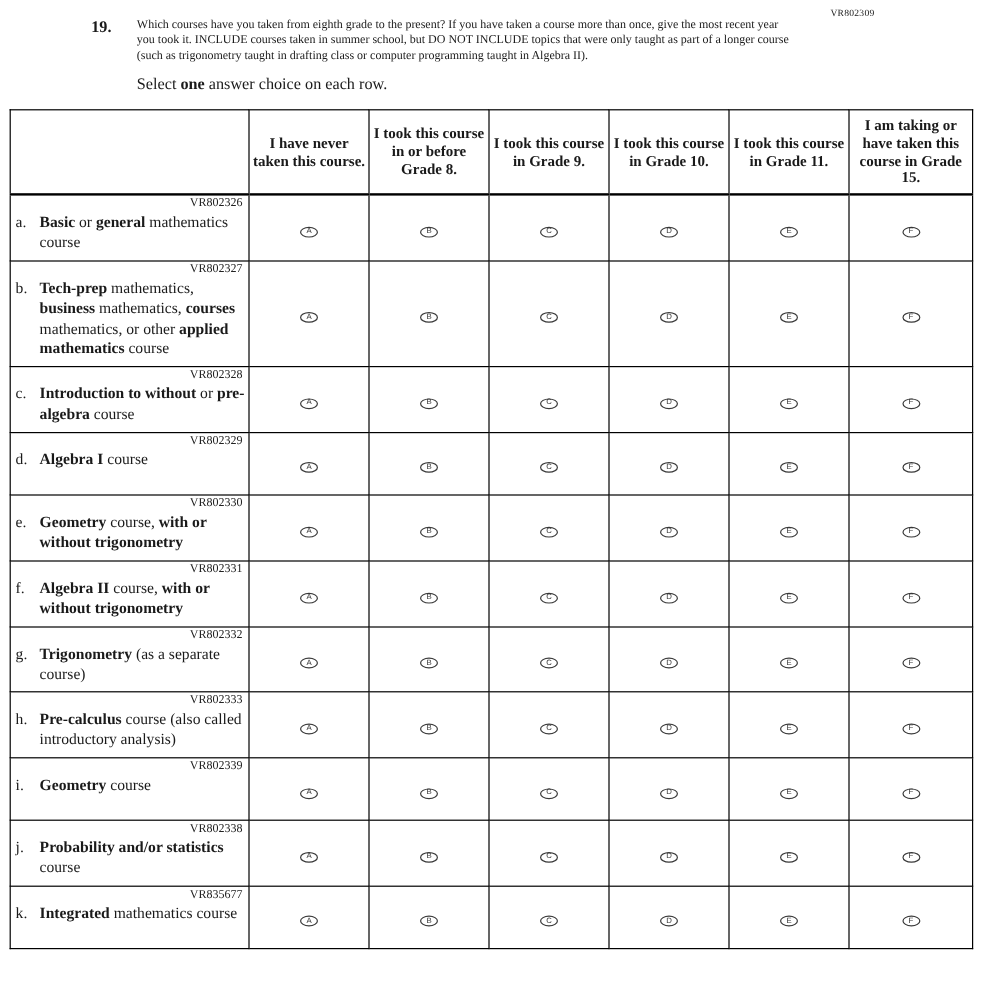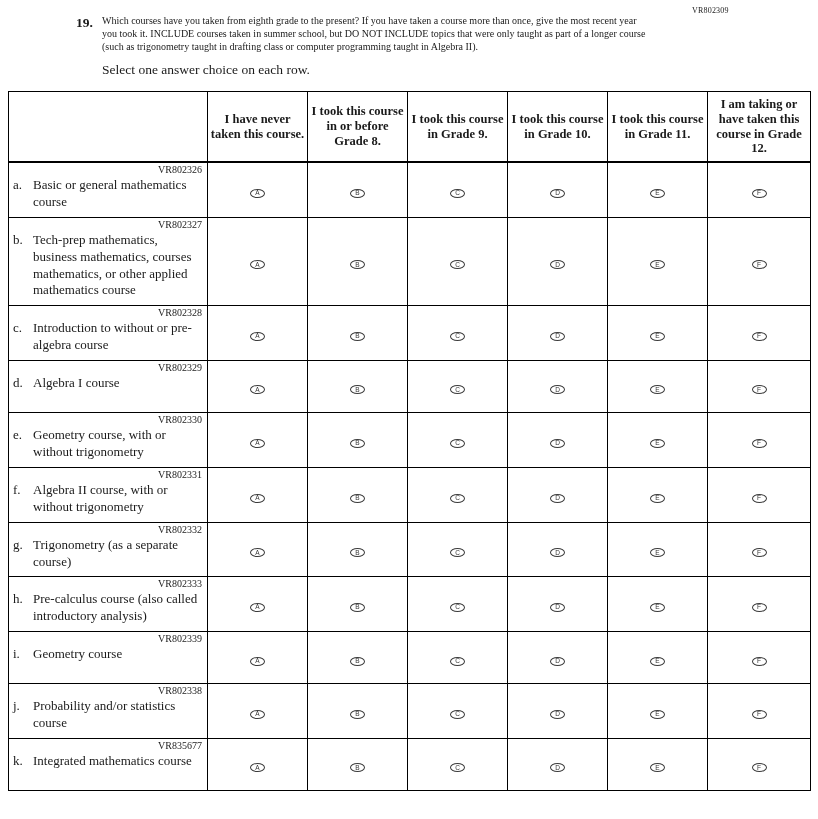--- a/index.html
+++ b/index.html
@@ -16,38 +16,39 @@
   .form-code-top {
     position: absolute;
     left: 692px;
     top: 6px;
     font-size: 8px;
     letter-spacing: 0.2px;
   }
   .question {
     display: flex;
     margin: 14px 60px 0 76px;
+    gap: 12px;
   }
   .qnum {
     font-weight: bold;
     width: 26px;
     flex-shrink: 0;
     font-size: 13.5px;
     line-height: 1.3;
   }
   .qbody {
     font-size: 10px;
     line-height: 1.3;
     max-width: 545px;
   }
   .select-line {
     margin-top: 9px;
     font-size: 13.5px;
   }
-  .bold { font-weight: normal; }
+  .bold { font-weight: bold; }
 
   table.qtable {
     border-collapse: collapse;
     table-layout: fixed;
     width: 802px;
     margin: 13px 0 0 8px;
     border: 1.5px solid #000;
   }
   .qtable th, .qtable td {
     border: 1px solid #000;
@@ -134,21 +135,21 @@
     <col style="width:103px">
   </colgroup>
   <thead>
     <tr id="header-row">
       <th></th>
     <th>I have never taken this course.</th>
         <th>I took this course in or before Grade 8.</th>
         <th>I took this course in Grade 9.</th>
         <th>I took this course in Grade 10.</th>
         <th>I took this course in Grade 11.</th>
-        <th>I am taking or have taken this course in Grade 12.</th>
+        <th>I am taking or have taken this course in Grade 15.</th>
       </tr>
   </thead>
   <tbody id="table-body">
       <tr>
         <td class="label-cell">
           <div class="code">VR802326</div>
           <div class="lbl">
             <span class="prefix">a.</span>
             <span class="segs"><span class="bold">Basic</span><span> or </span><span class="bold">general</span><span> mathematics course</span></span>
           </div>

